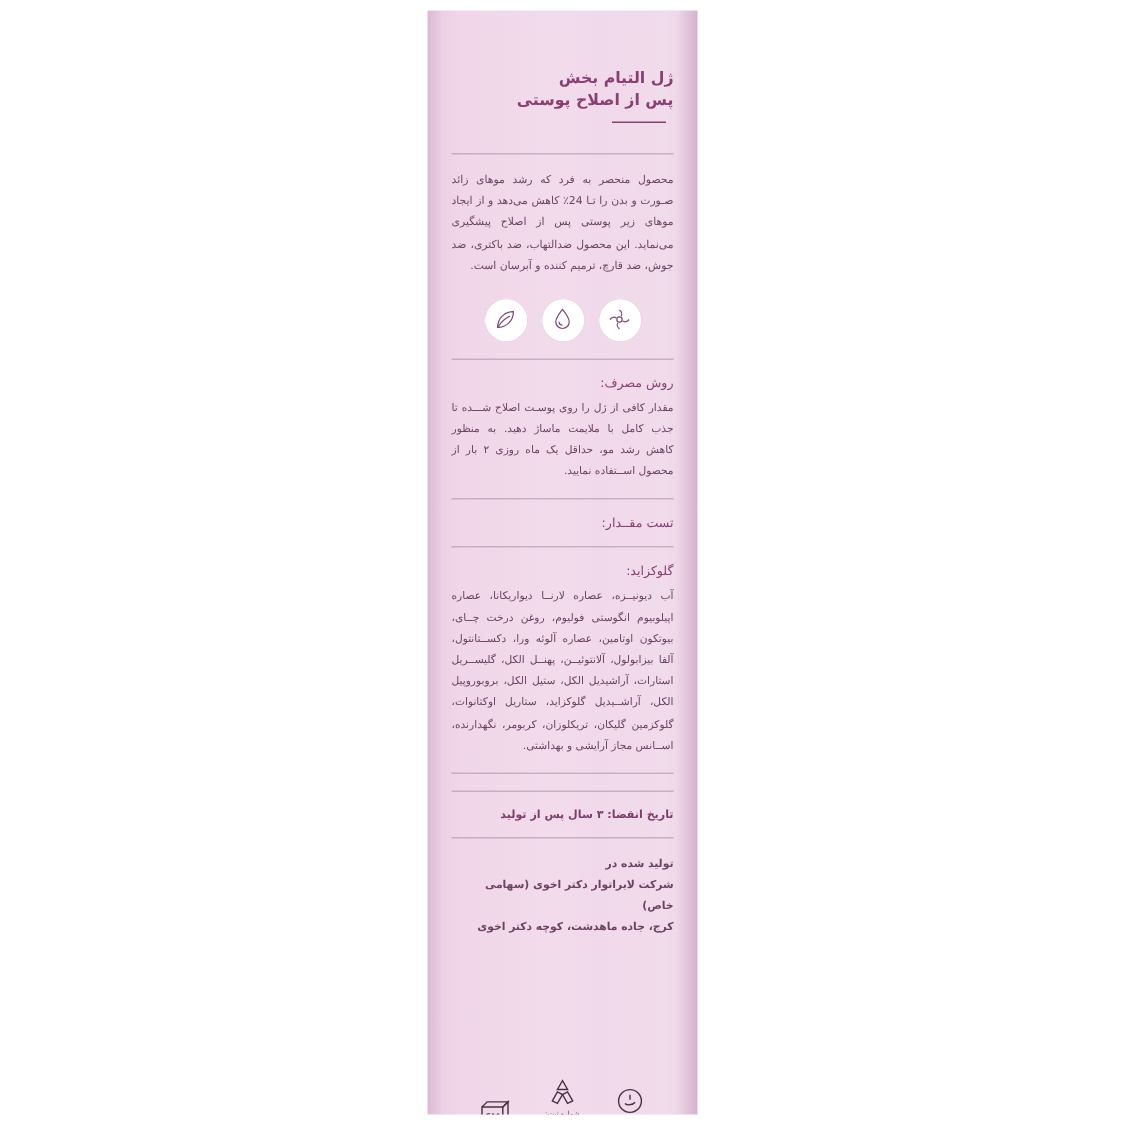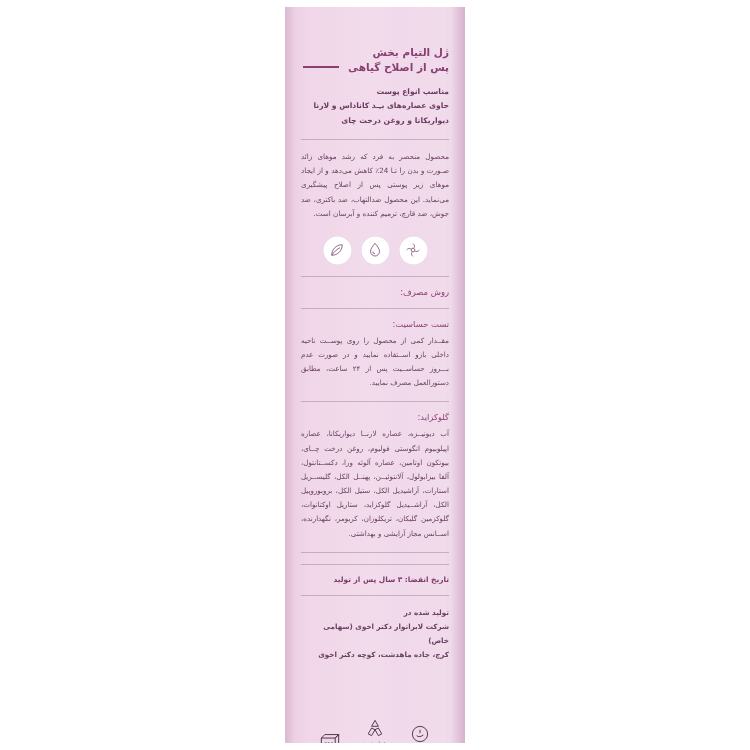--- a/index.html
+++ b/index.html
@@ -167,28 +167,25 @@
 </head>
 <body>
 
 <div id="stage">
   <div id="box">
     <div class="content">
 
       <div class="title">
         <span>ژل التیام بخش</span>
         <span class="l2">
-          <span>پس از اصلاح گیاهی</span>
+          <span>پس از اصلاح پوستی</span>
           <span class="rule"></span>
         </span>
       </div>
 
-      <div class="subtitle" style="white-space: pre-line;">مناسب انواع پوست
-حاوی عصاره‌های بـِـد کاناداس و لارنا
-دیواریکانا و روغن درخت چای</div>
 
       <div class="divider"></div>
 
       <div class="para">محصول منحصر به فرد که رشد موهای زائد صـورت و بدن را تـا 24٪ کاهش می‌دهد و از ایجاد موهای زیر پوستی پس از اصلاح پیشگیری می‌نماید. این محصول ضدالتهاب، ضد باکتری، ضد جوش، ضد قارچ، ترمیم کننده و آبرسان است.</div>
 
       <div class="badges">
         <div class="badge">
           <svg viewBox="0 0 24 24" width="18" height="18">
             <path d="M5 19C5 11 11 5 19 5c0 8-6 14-14 14z"></path>
             <path d="M5 19c3-5 7-8 11-10"></path>
@@ -205,27 +202,27 @@
             <circle cx="12" cy="12" r="2.4"></circle>
             <path d="M12 3.5c2 1.6 2.6 4 1.4 5.6M12 20.5c-2-1.6-2.6-4-1.4-5.6M3.5 12c1.6-2 4-2.6 5.6-1.4M20.5 12c-1.6 2-4 2.6-5.6 1.4"></path>
           </svg>
         </div>
       </div>
 
       <div class="divider"></div>
 
       <div class="section">
         <div class="sec-title">روش مصرف:</div>
+        <div class="sec-body">مقدار کافی از ژل را روی پوسـت اصلاح شـــده تا جذب کامل با ملایمت ماساژ دهید. به منظور کاهش رشد مو، حداقل یک ماه روزی ۲ بار از محصول اســتفاده نمایید.</div>
       </div>
 
       <div class="divider"></div>
 
       <div class="section">
-        <div class="sec-title">تست حساسیت:</div>
-        <div class="sec-body">مقــدار کمی از محصول را روی پوســت ناحیه داخلی بازو اســتفاده نمایید و در صورت عدم بـــروز حساســیت پس از ۲۴ ساعت، مطابق دستورالعمل مصرف نمایید.</div>
+        <div class="sec-title">تست مقــدار:</div>
       </div>
 
       <div class="divider"></div>
 
       <div class="section">
         <div class="sec-title">گلوکزاید:</div>
         <div class="sec-body">آب دیونیــزه، عصاره لارنــا دیواریکانا، عصاره اپیلوبیوم انگوستی فولیوم، روغن درخت چــای، بیوتکون اوتامین، عصاره آلوئه ورا، دکســتانتول، آلفا بیزابولول، آلانتوئیــن، پهنــل الکل، گلیســریل استارات، آراشیدیل الکل، ستیل الکل، بروبوروپیل الکل، آراشــیدیل گلوکزاید، ستاریل اوکتانوات، گلوکزمین گلیکان، تریکلوزان، کربومر، نگهدارنده، اســانس مجاز آرایشی و بهداشتی.</div>
       </div>
 
       <div class="divider"></div>

